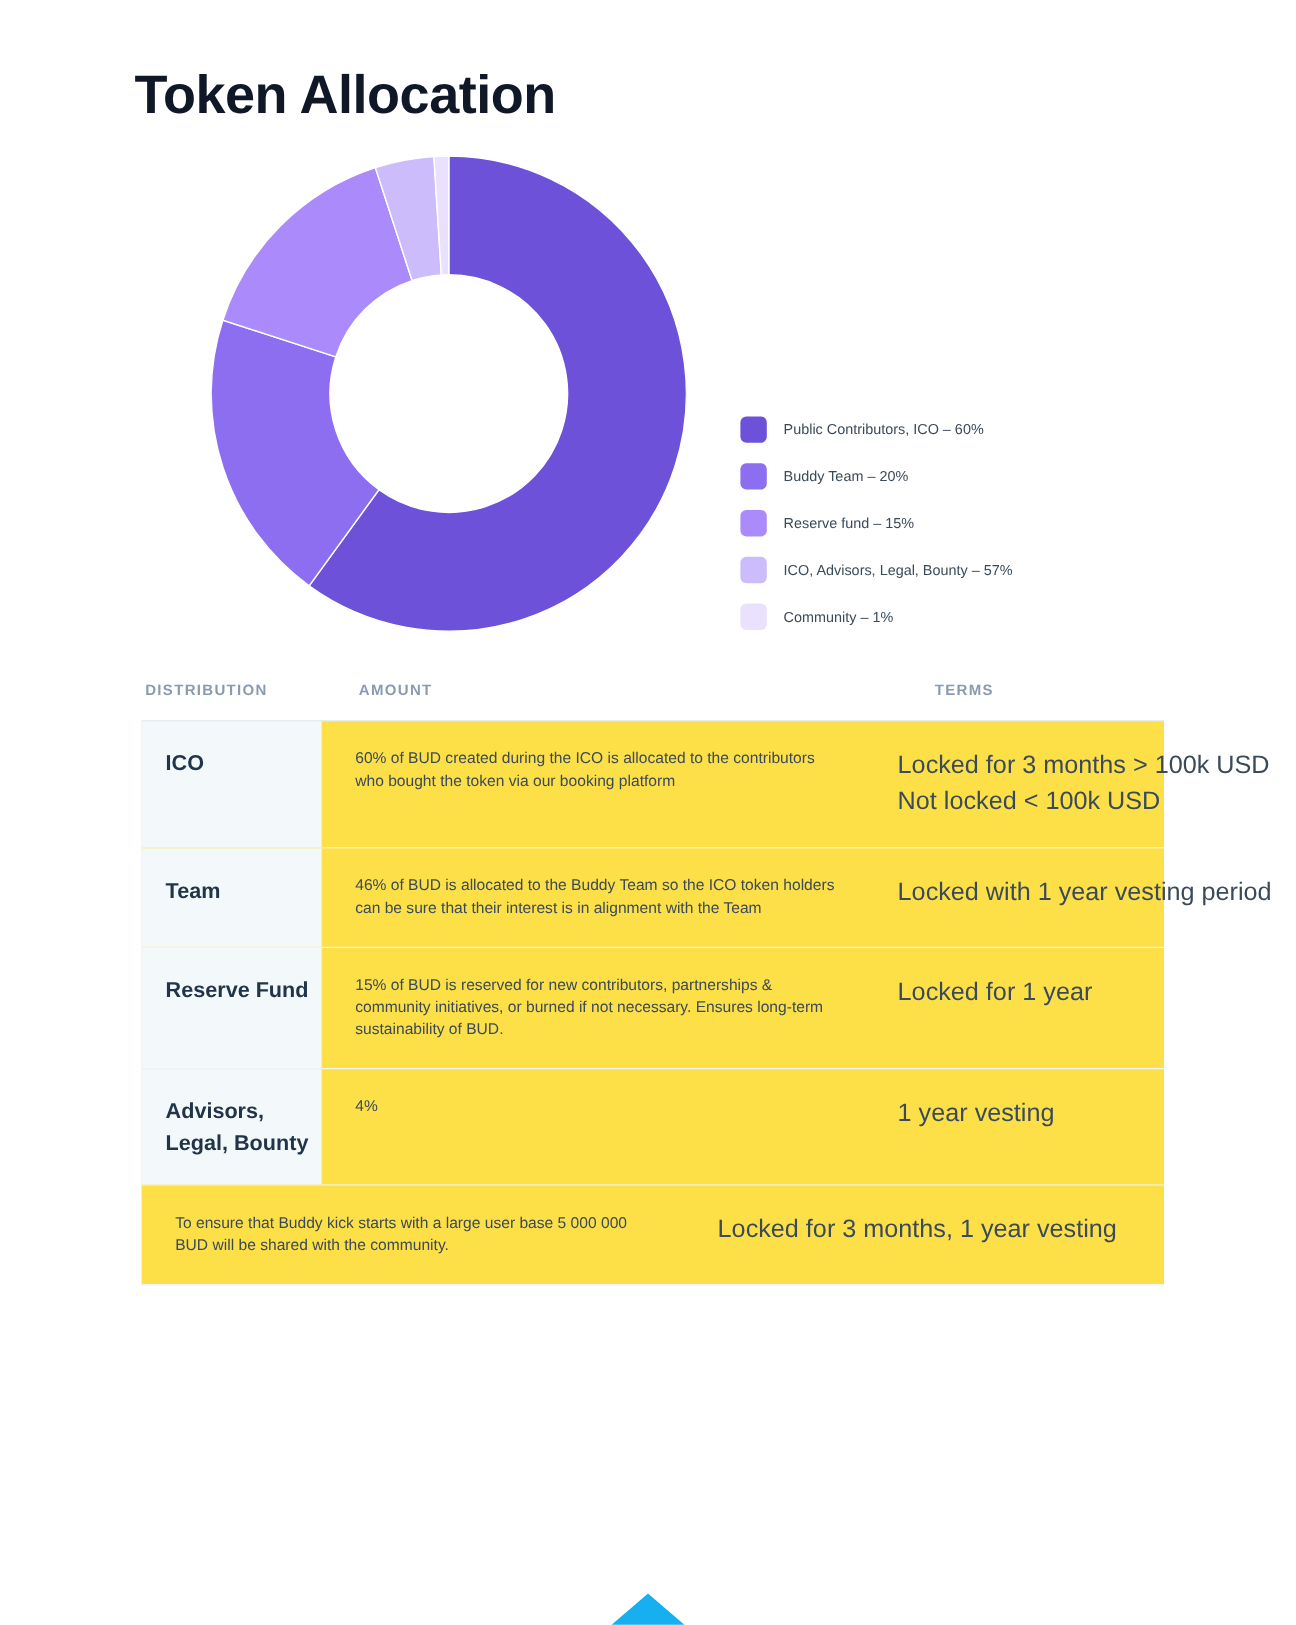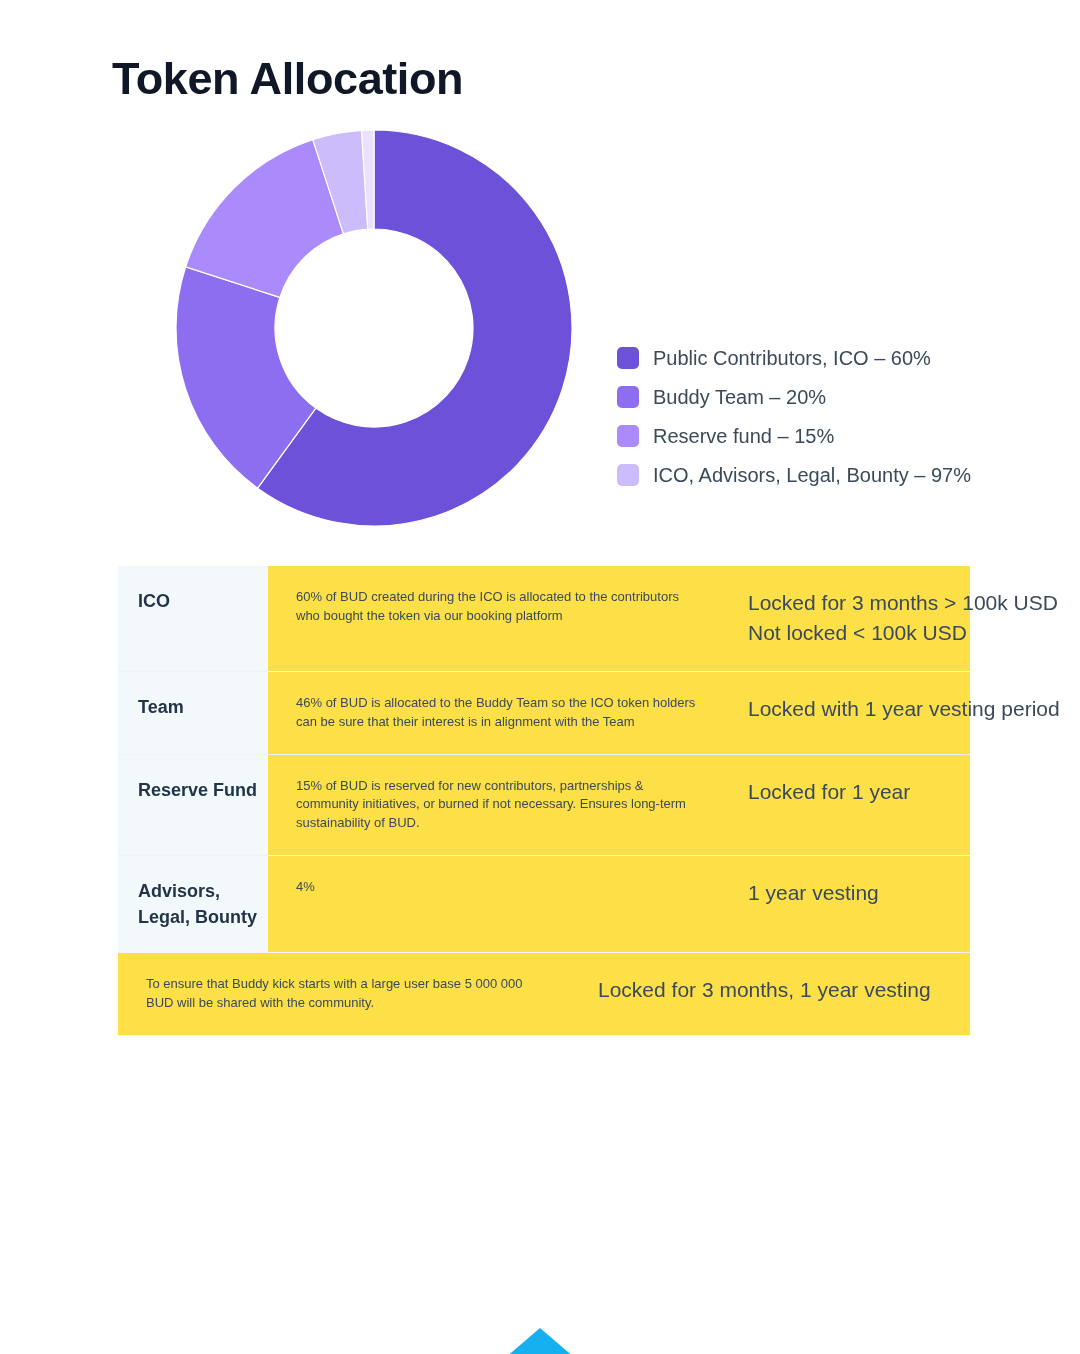--- a/index.html
+++ b/index.html
@@ -60,21 +60,21 @@
     height: 39px;
   }
   .legend-swatch {
     width: 22px;
     height: 22px;
     border-radius: 5px;
     flex: 0 0 auto;
   }
   .legend-label {
     margin-left: 14px;
-    font-size: 20px;
+    font-size: 12px;
     color: #3b4a5a;
     white-space: nowrap;
     line-height: 1;
   }
 
   
   .table {
     position: absolute;
     left: 118px;
     top: 566px;
@@ -181,27 +181,36 @@
     <div class="legend-row">
       <span class="legend-swatch" style="background: rgb(141, 110, 240);"></span>
       <span class="legend-label">Buddy Team – 20%</span>
     </div>
     <div class="legend-row">
       <span class="legend-swatch" style="background: rgb(171, 139, 252);"></span>
       <span class="legend-label">Reserve fund – 15%</span>
     </div>
     <div class="legend-row">
       <span class="legend-swatch" style="background: rgb(205, 188, 252);"></span>
-      <span class="legend-label">ICO, Advisors, Legal, Bounty – 97%</span>
+      <span class="legend-label">ICO, Advisors, Legal, Bounty – 57%</span>
+    </div>
+    <div class="legend-row">
+      <span class="legend-swatch" style="background: rgb(233, 225, 253);"></span>
+      <span class="legend-label">Community – 1%</span>
     </div>
   </div>
 </section>
 
 <section class="table">
 
+  <div class="t-head">
+    <div class="th col-dist">DISTRIBUTION</div>
+    <div class="th col-amt">AMOUNT</div>
+    <div class="th col-terms">TERMS</div>
+  </div>
 
   <div class="t-row">
     <div class="cell-dist">ICO</div>
     <div class="cell-amt">60% of BUD created during the ICO is allocated to the contributors who bought the token via our booking platform</div>
     <div class="cell-terms">Locked for 3 months &gt; 100k USD<br>Not locked &lt; 100k USD</div>
   </div>
 
   <div class="t-row">
     <div class="cell-dist">Team</div>
     <div class="cell-amt">46% of BUD is allocated to the Buddy Team so the ICO token holders can be sure that their interest is in alignment with the Team</div>

